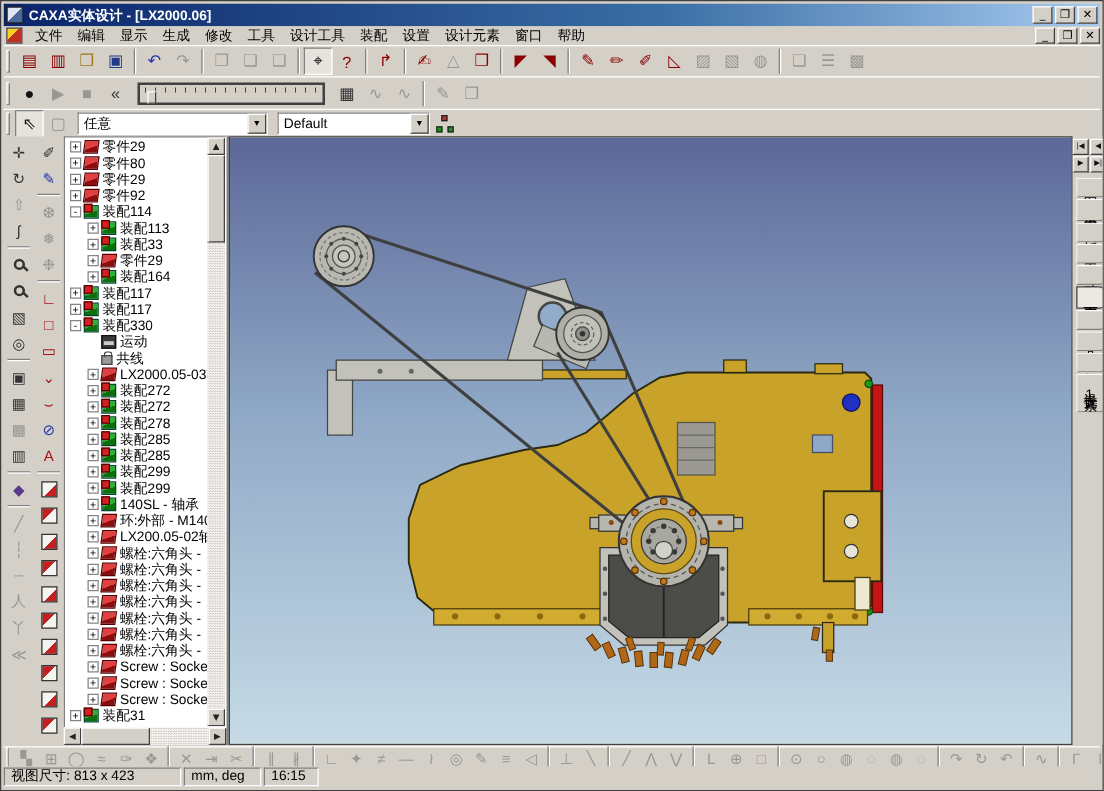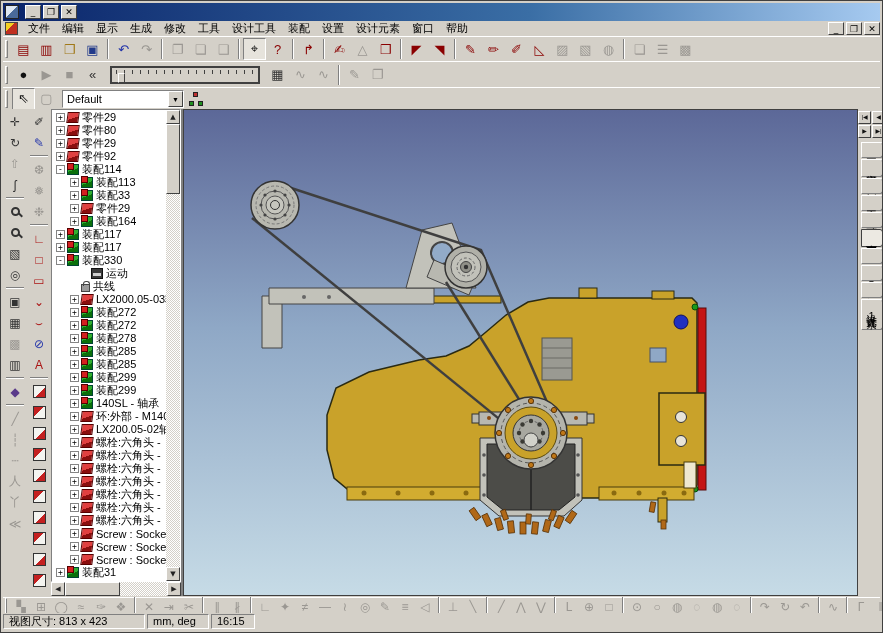--- a/index.html
+++ b/index.html
@@ -101,20 +101,21 @@
   #statusbar { position:absolute; left:2px; right:2px; bottom:2px; height:17px; display:flex; align-items:center; background:#d4d0c8; gap:2px; }
   .spanel { height:15px; border:1px solid; border-color:#808080 #ffffff #ffffff #808080; padding:0 5px; line-height:13px; white-space:nowrap; overflow:hidden; }
   #sp-msg { flex:1; }
   #sp-view { width:142px; } #sp-units { width:62px; } #sp-time { width:44px; }
 </style>
 </head>
 <body>
 
 <div id="titlebar">
   <span class="app-icon"></span>
+  <span class="t-text">CAXA实体设计 - [LX2000.06]</span>
   <span class="winbtn">_</span>
   <span class="winbtn">❐</span>
   <span class="winbtn">✕</span>
 </div>
 
 <div id="menubar">
   <span class="doc-icon"></span>
   <span id="menu-items"><span class="menu-item">文件</span><span class="menu-item">编辑</span><span class="menu-item">显示</span><span class="menu-item">生成</span><span class="menu-item">修改</span><span class="menu-item">工具</span><span class="menu-item">设计工具</span><span class="menu-item">装配</span><span class="menu-item">设置</span><span class="menu-item">设计元素</span><span class="menu-item">窗口</span><span class="menu-item">帮助</span></span>
   <span class="mdi-btns">
     <span class="winbtn">_</span>
@@ -183,20 +184,24 @@
       <span class="tsep"></span>
       <span class="tbtn gray">✎</span>
       <span class="tbtn gray">❐</span>
     </span>
 </div>
 
 <div id="tb3" class="tbrow">
   <span class="grip"></span>
   <span class="tbtn pressed" style="color:#111">⇖</span>
   <span class="tbtn gray">▢</span>
+  <span class="combo" style="width:152px">
+    <span class="cval">任意</span>
+    <span class="cbtn">▼</span>
+  </span>
   <span class="combo" style="width:122px">
     <span class="cval">Default</span>
     <span class="cbtn">▼</span>
   </span>
   <span class="struct-icon">
       <i class="r"></i>
       <i class="g1"></i>
       <i class="g2"></i>
     </span>
 </div>
@@ -337,21 +342,21 @@
           <div class="trow" style="padding-left: 4px;">
             <span class="texp">+</span>
             <span class="ticon asm"></span>
             <span class="tlabel">装配117</span>
           </div>
           <div class="trow" style="padding-left: 4px;">
             <span class="texp">-</span>
             <span class="ticon asm"></span>
             <span class="tlabel">装配330</span>
           </div>
-          <div class="trow" style="padding-left: 28px;">
+          <div class="trow" style="padding-left: 18px;">
             <span style="width: 11px; flex: 0 0 auto;"></span>
             <span class="ticon film"></span>
             <span class="tlabel">运动</span>
           </div>
           <div class="trow" style="padding-left: 18px;">
             <span style="width: 11px; flex: 0 0 auto;"></span>
             <span class="ticon lock"></span>
             <span class="tlabel">共线</span>
           </div>
           <div class="trow" style="padding-left: 18px;">

